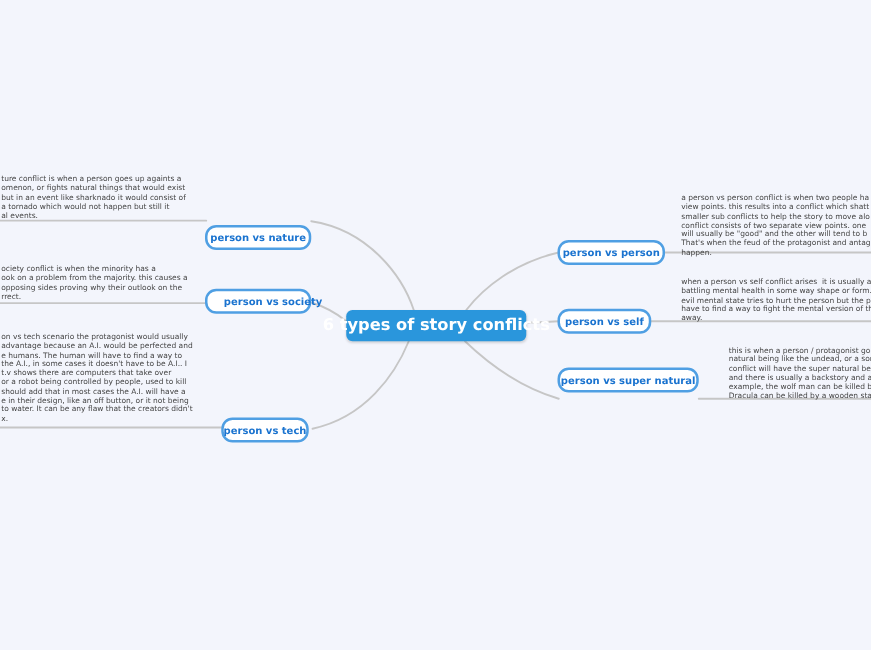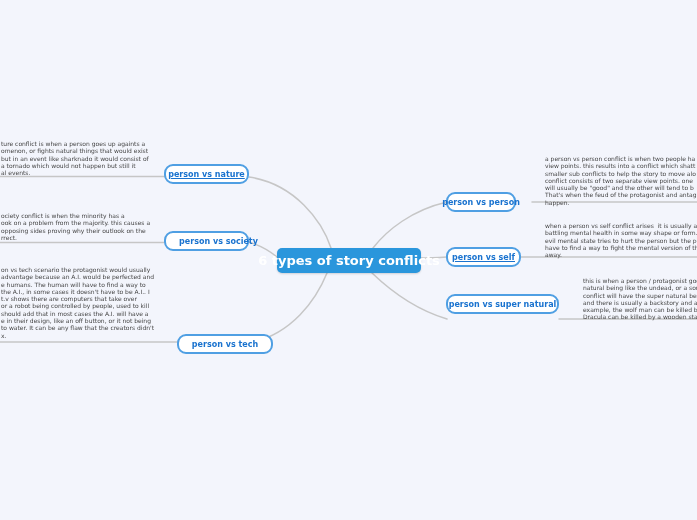--- a/index.html
+++ b/index.html
@@ -47,25 +47,25 @@
     box-sizing: border-box;
     color: #1a73cf;
     font-weight: 700;
     font-size: 8px;
     display: flex;
     align-items: center;
     justify-content: center;
     white-space: nowrap;
     cursor: pointer;
   }
-  .n-nature      { left: 164px; top: 164px; width: 85px; text-decoration: underline; }
+  .n-nature      { left: 164px; top: 180px; width: 85px; }
   .n-society     { left: 164px; top: 231px; width: 85px; padding-left: 24px; }
-  .n-tech        { left: 177px; top: 334px; width: 96px; }
-  .n-person      { left: 446px; top: 192px; width: 70px; }
-  .n-self        { left: 446px; top: 247px; width: 75px; text-decoration: underline; }
+  .n-tech        { left: 177px; top: 334px; width: 70px; }
+  .n-person      { left: 446px; top: 192px; width: 86px; }
+  .n-self        { left: 446px; top: 247px; width: 75px; }
   .n-supernatural{ left: 446px; top: 294px; width: 113px; }
   .desc {
     position: absolute;
     font-size: 6px;
     line-height: 7.3px;
     color: #454545;
     white-space: pre;
     cursor: text;
   }
   .d-nature      { left: 1px;   top: 140px; }

